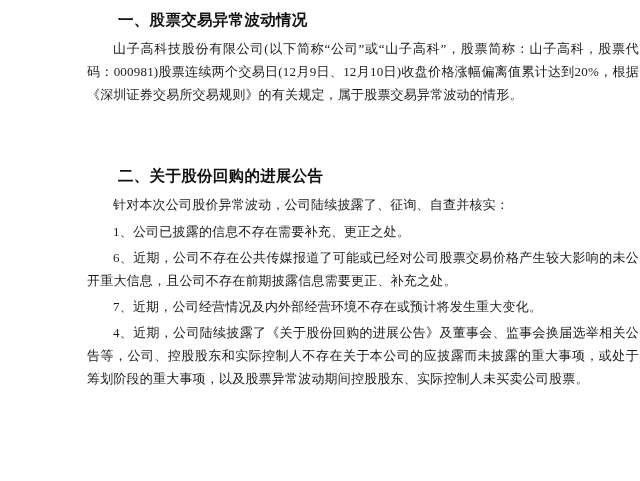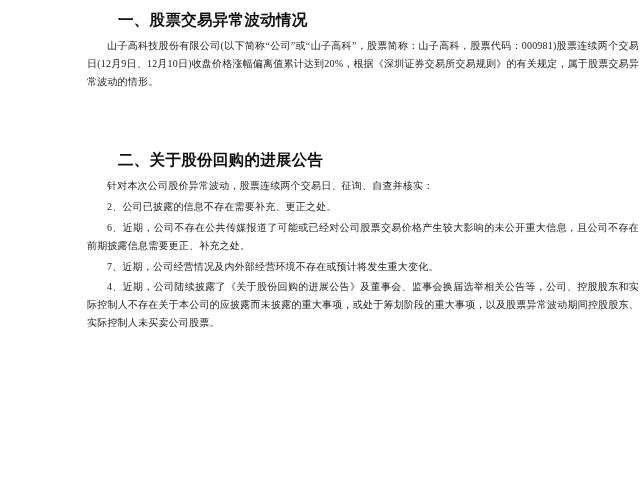--- a/index.html
+++ b/index.html
@@ -28,21 +28,21 @@
   .section-title {
     font-size: 15.5px;
     font-weight: bold;
     line-height: 1.55;
     letter-spacing: 0.3px;
     text-indent: 2em;
     margin: 0;
     color: #111111;
   }
   .para {
-    font-size: 10px;
+    font-size: 13px;
     line-height: 1.78;
     text-indent: 2em;
     margin: 0;
     text-align: justify;
     text-justify: inter-ideograph;
     color: #1b1b1b;
     letter-spacing: 0.2px;
   }
   .gap-after-title {
     height: 5px;
@@ -63,23 +63,23 @@
     <div class="section-title">一、股票交易异常波动情况</div>
     <div class="gap-after-title"></div>
     <div class="para">山子高科技股份有限公司(以下简称“公司”或“山子高科”，股票简称：山子高科，股票代码：000981)股票连续两个交易日(12月9日、12月10日)收盘价格涨幅偏离值累计达到20%，根据《深圳证券交易所交易规则》的有关规定，属于股票交易异常波动的情形。</div>
   </div>
 
   <div class="gap-block"></div>
 
   <div class="section">
     <div class="section-title">二、关于股份回购的进展公告</div>
     <div class="gap-after-title"></div>
-    <div class="para">针对本次公司股价异常波动，股票连续两个交易日、征询、自查并核实：</div>
+    <div class="para">针对本次公司股价异常波动，公司陆续披露了、征询、自查并核实：</div>
     <div class="spacer-3"></div>
-    <div class="para">2、公司已披露的信息不存在需要补充、更正之处。</div>
+    <div class="para">1、公司已披露的信息不存在需要补充、更正之处。</div>
     <div class="spacer-3"></div>
     <div class="para">6、近期，公司不存在公共传媒报道了可能或已经对公司股票交易价格产生较大影响的未公开重大信息，且公司不存在前期披露信息需要更正、补充之处。</div>
     <div class="spacer-3"></div>
     <div class="para">7、近期，公司经营情况及内外部经营环境不存在或预计将发生重大变化。</div>
     <div class="spacer-3"></div>
     <div class="para">4、近期，公司陆续披露了《关于股份回购的进展公告》及董事会、监事会换届选举相关公告等，公司、控股股东和实际控制人不存在关于本公司的应披露而未披露的重大事项，或处于筹划阶段的重大事项，以及股票异常波动期间控股股东、实际控制人未买卖公司股票。</div>
   </div>
 
 </div>
 

